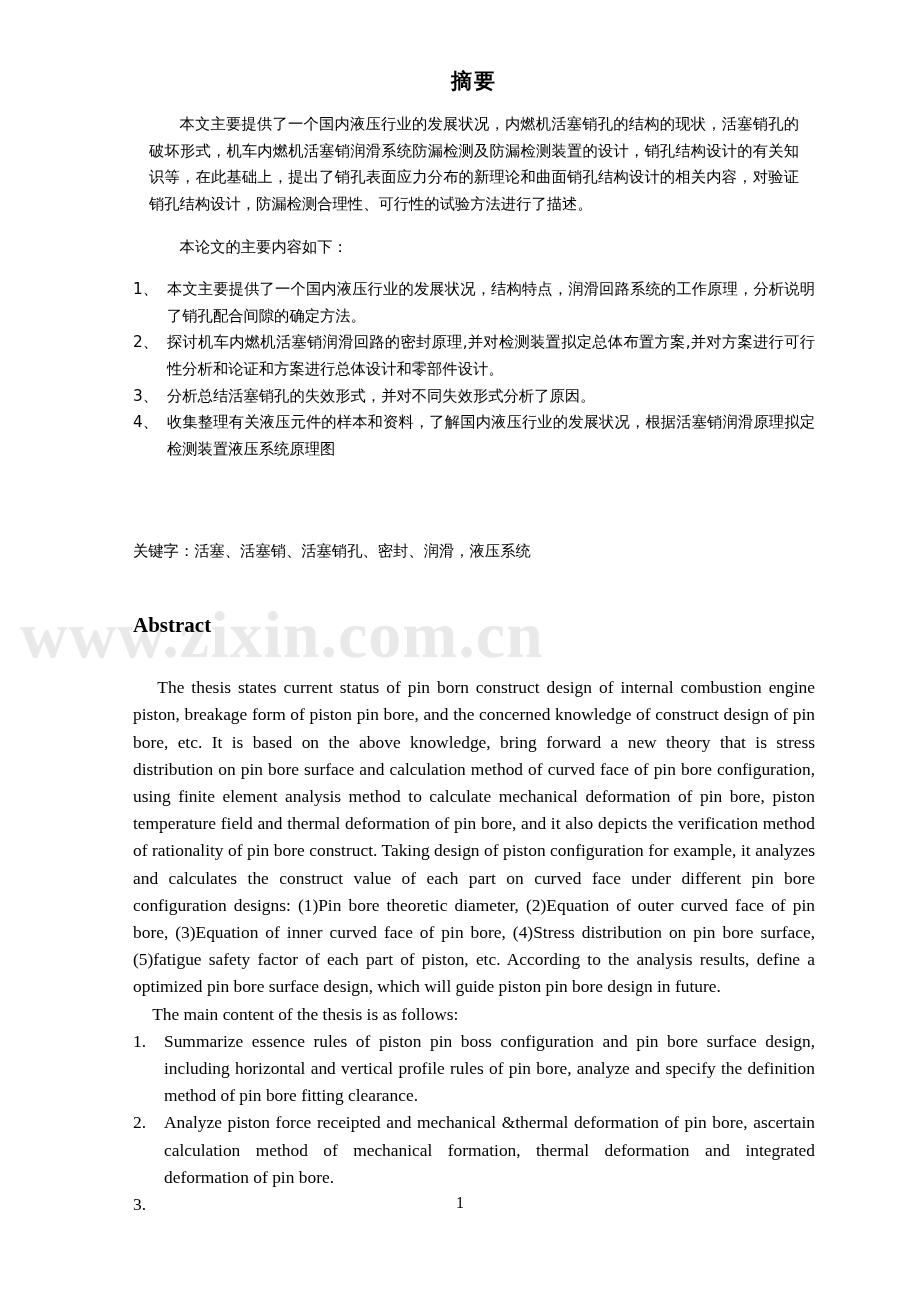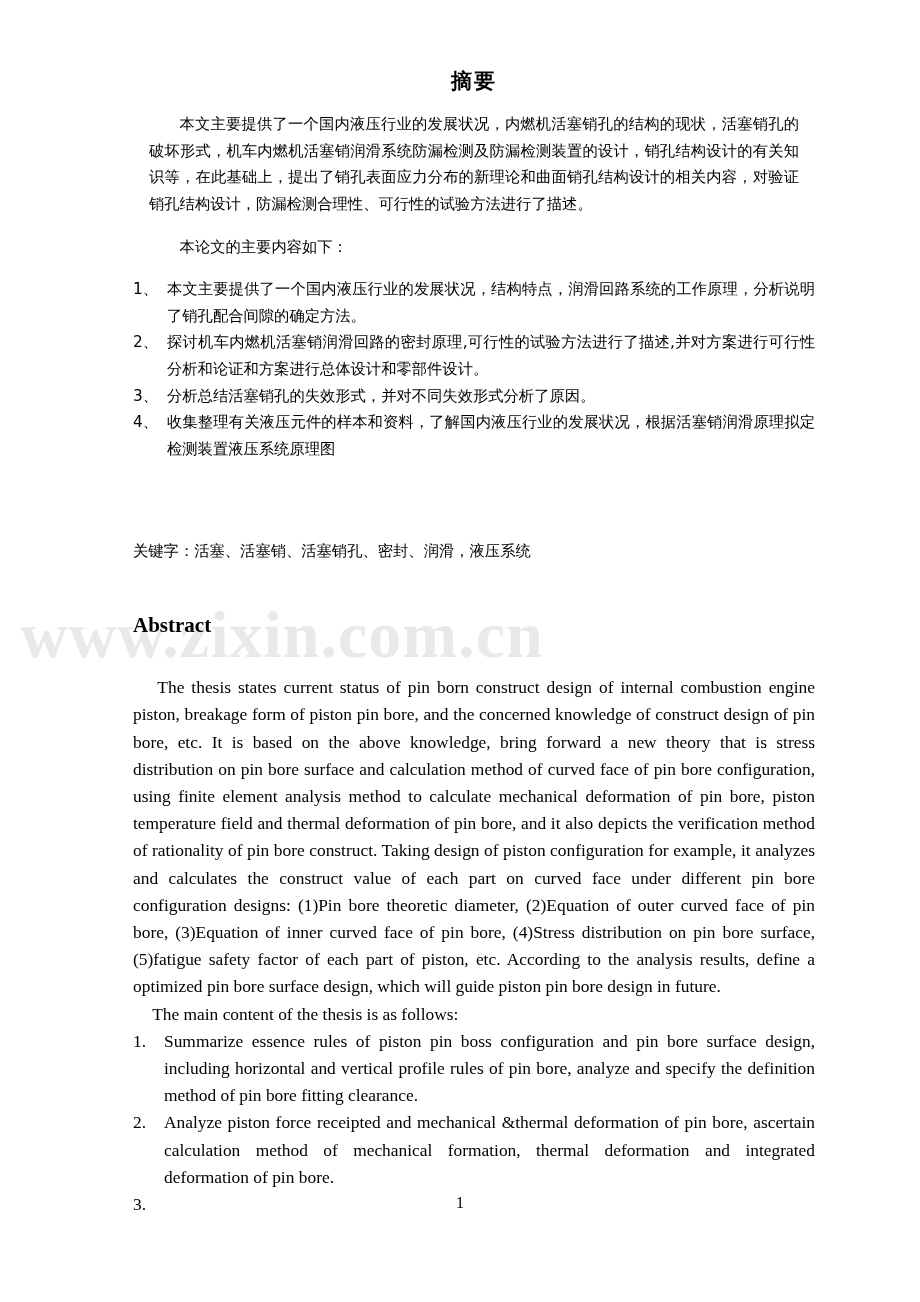--- a/index.html
+++ b/index.html
@@ -174,21 +174,21 @@
 
         <p class="cn-para-lead">本论文的主要内容如下：</p>
 
         <ol class="cn-list">
           <li>
             <span class="marker">1、</span>
             <span>本文主要提供了一个国内液压行业的发展状况，结构特点，润滑回路系统的工作原理，分析说明了销孔配合间隙的确定方法。</span>
           </li>
           <li>
             <span class="marker">2、</span>
-            <span>探讨机车内燃机活塞销润滑回路的密封原理,可行性的试验方法进行了描述,并对方案进行可行性分析和论证和方案进行总体设计和零部件设计。</span>
+            <span>探讨机车内燃机活塞销润滑回路的密封原理,并对检测装置拟定总体布置方案,并对方案进行可行性分析和论证和方案进行总体设计和零部件设计。</span>
           </li>
           <li>
             <span class="marker">3、</span>
             <span>分析总结活塞销孔的失效形式，并对不同失效形式分析了原因。</span>
           </li>
           <li>
             <span class="marker">4、</span>
             <span>收集整理有关液压元件的样本和资料，了解国内液压行业的发展状况，根据活塞销润滑原理拟定检测装置液压系统原理图</span>
           </li>
         </ol>

